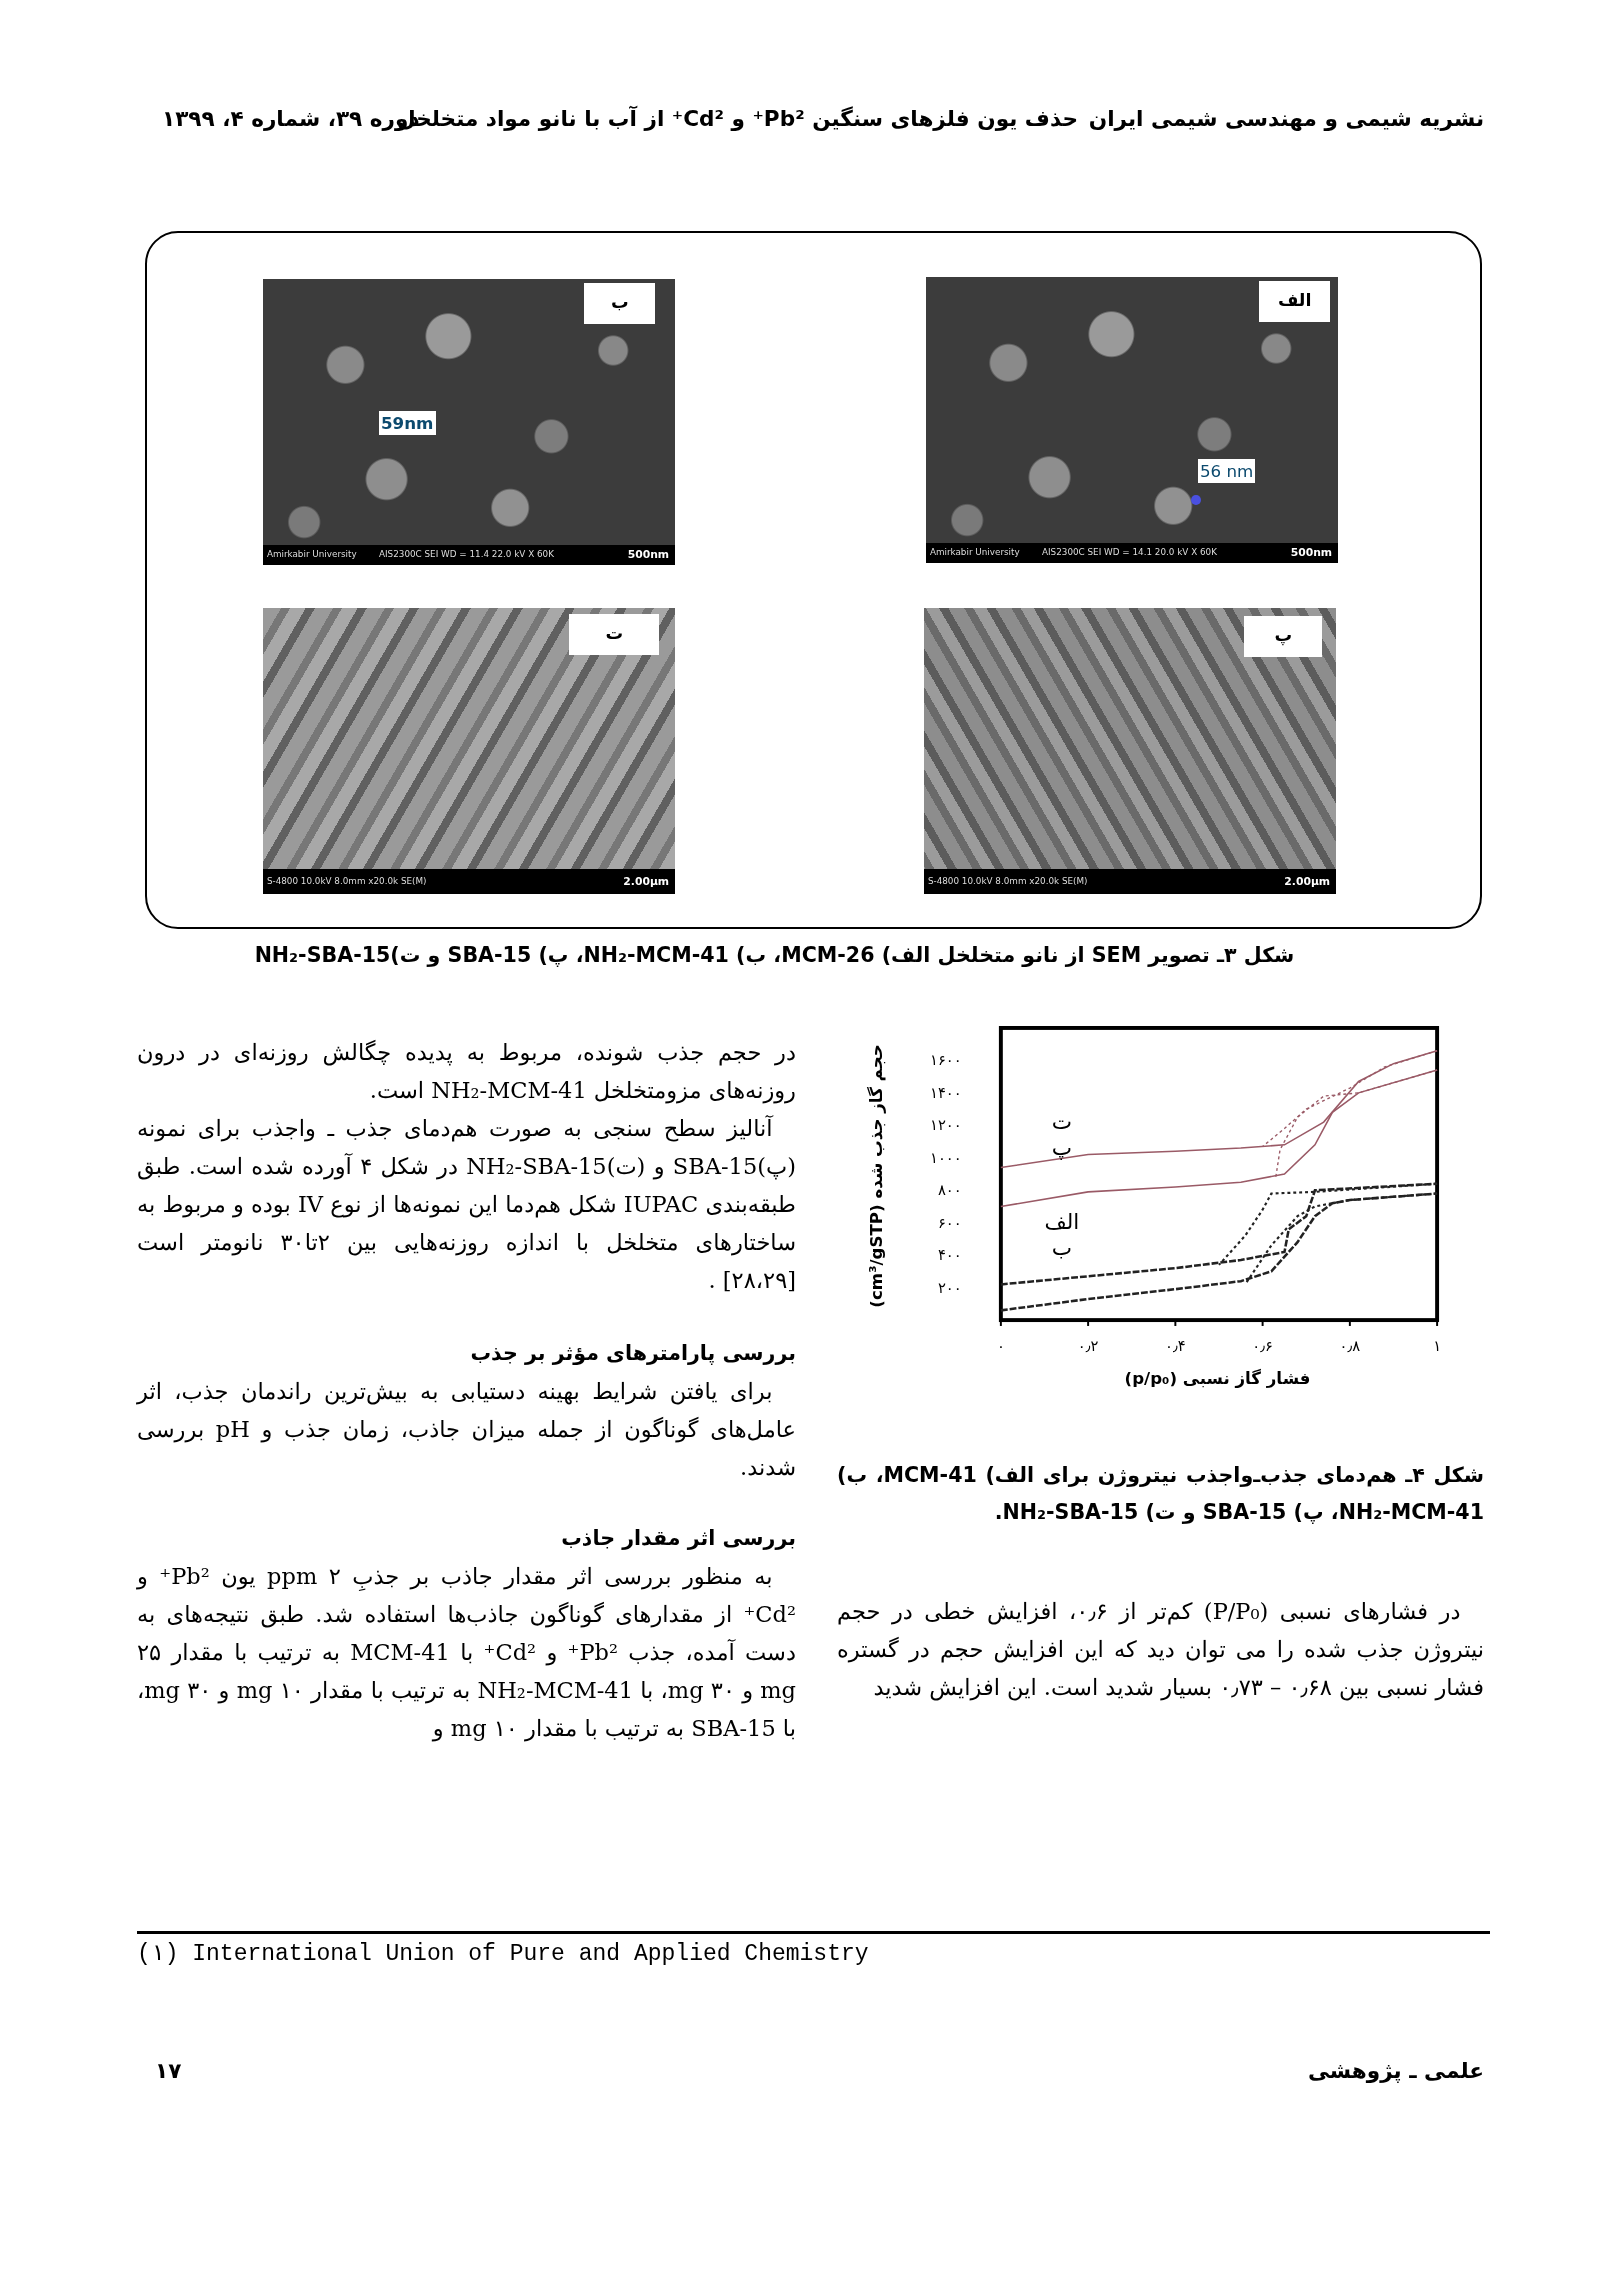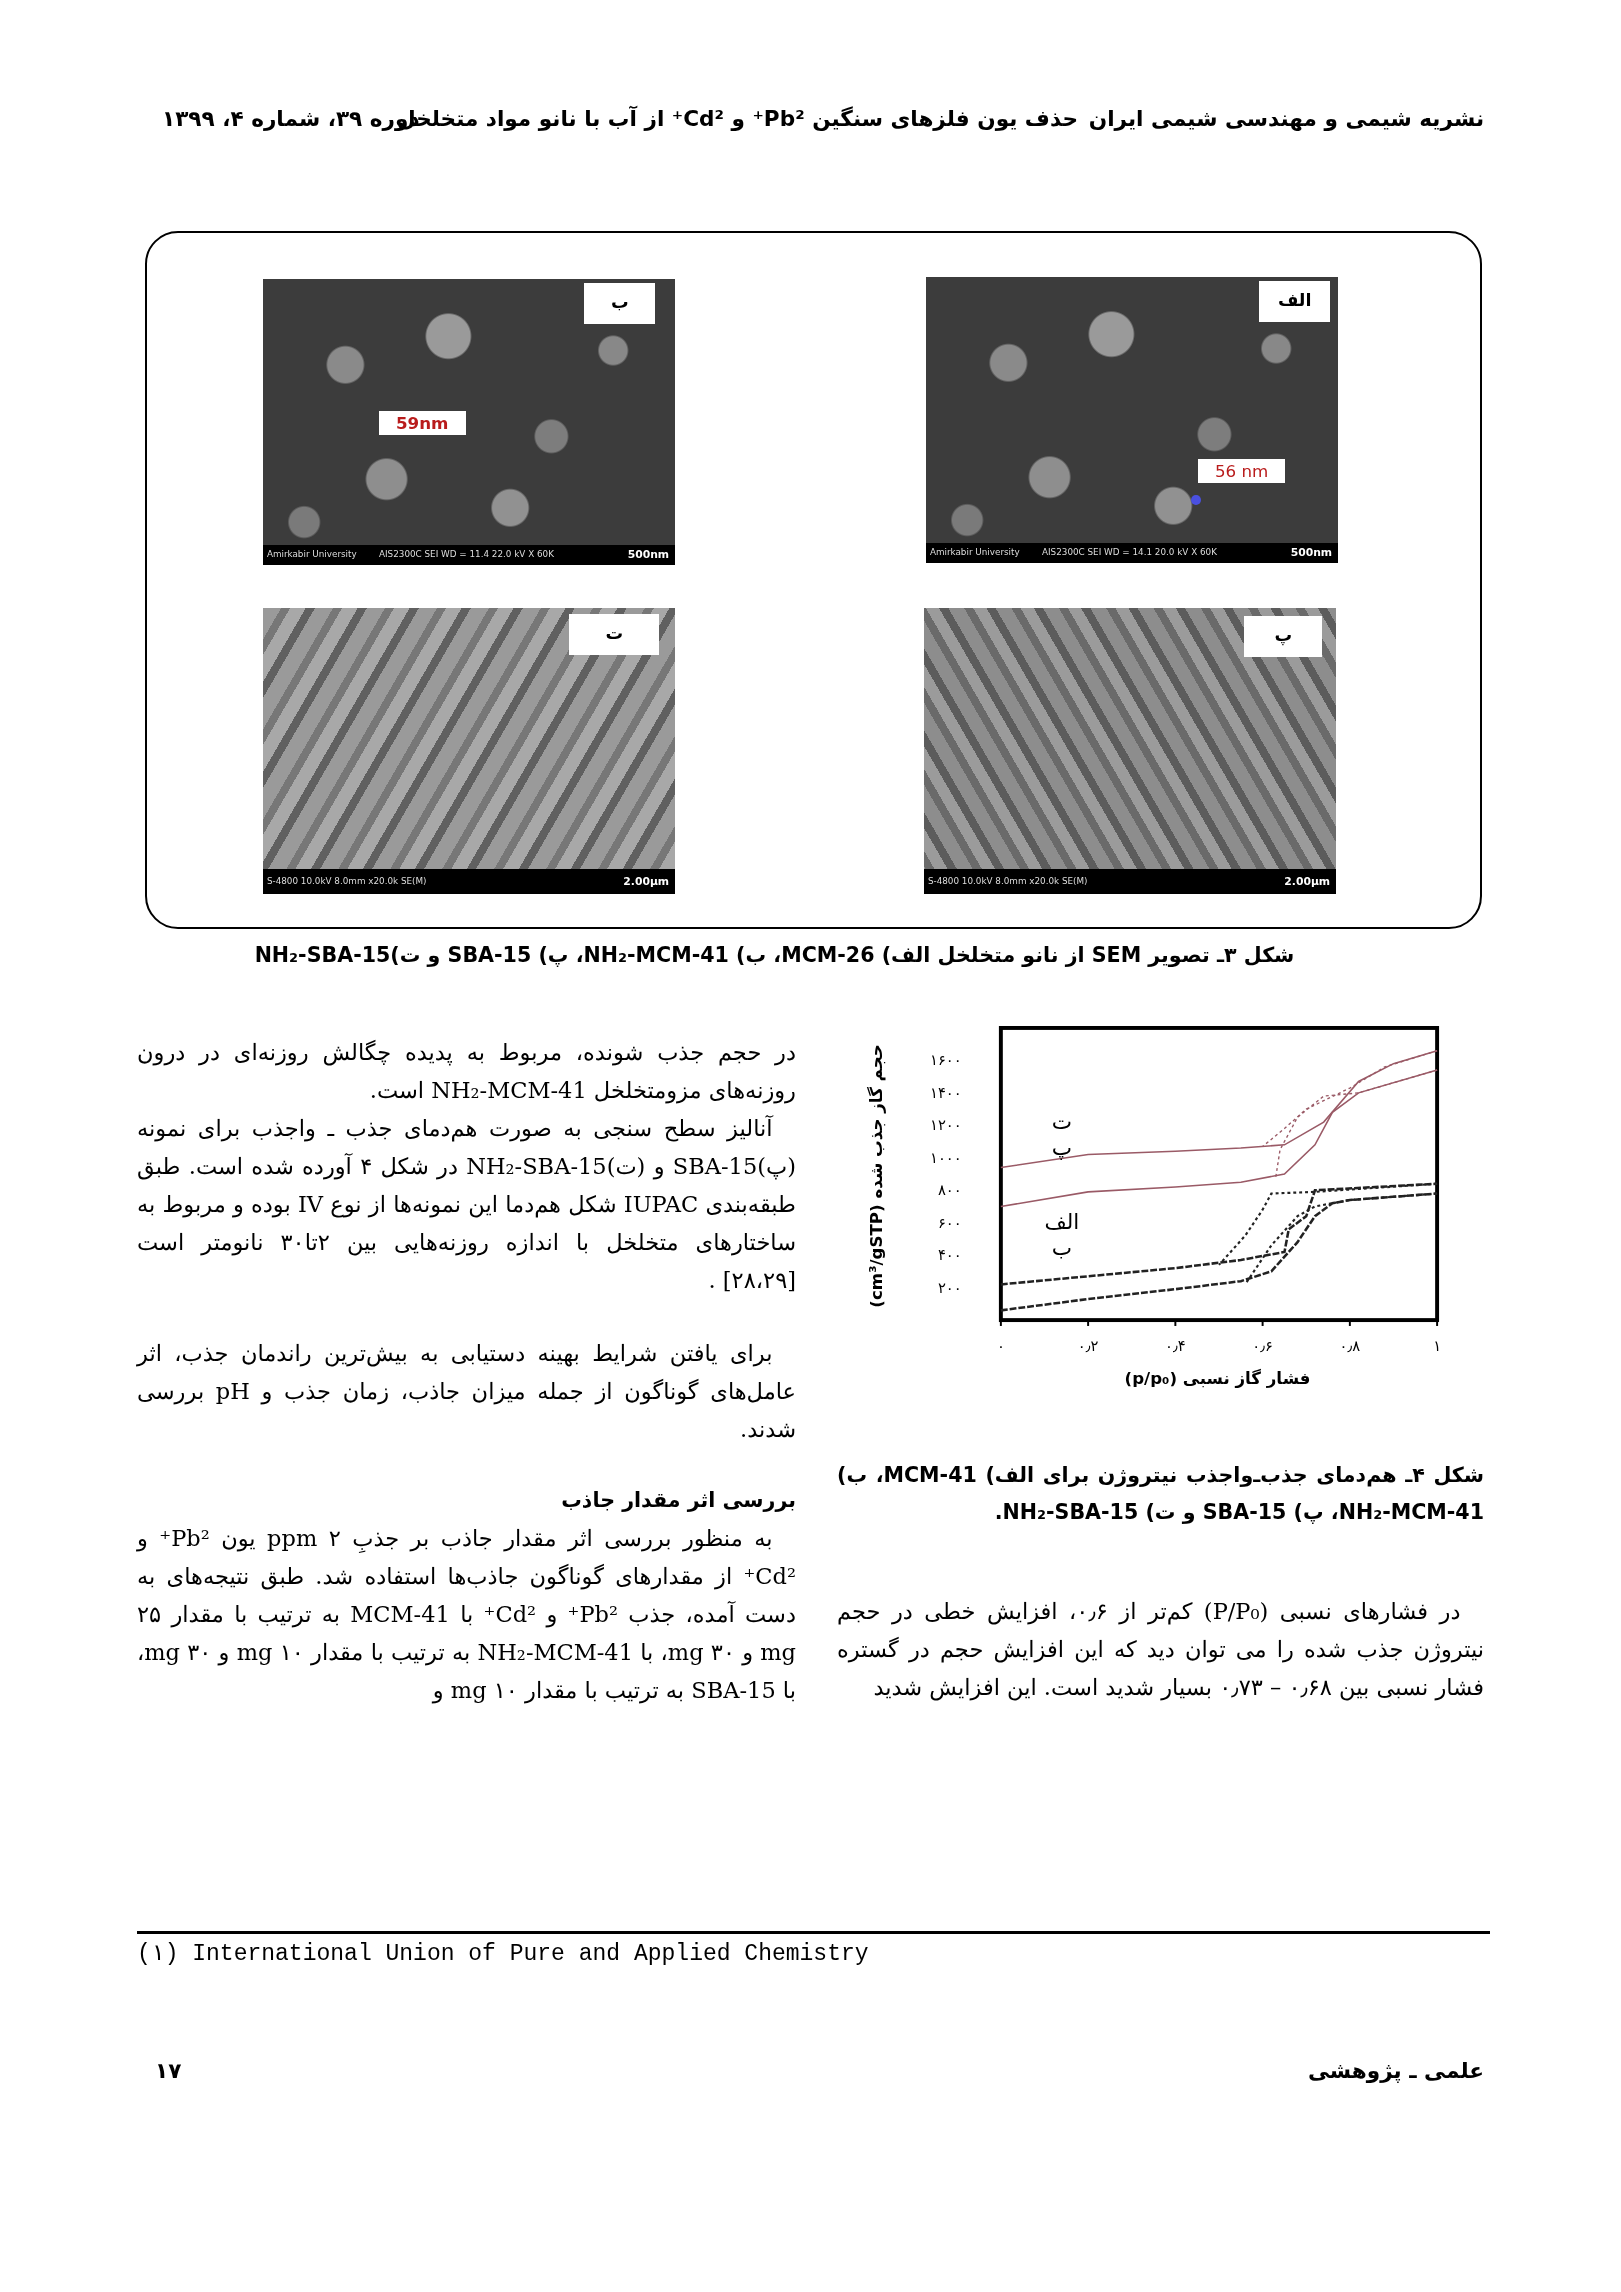--- a/index.html
+++ b/index.html
@@ -25,21 +25,21 @@
   .sem.rods2 { background:
       repeating-linear-gradient(120deg, #9a9a9a 0 15.7px, #777 15.7px 23.5px, #a8a8a8 23.5px 37px, #606060 37px 45px),
       #757575; }
   .sem-bar { position:absolute; left:0; bottom:0; width:100%; height:19.6px; background:#000; color:#ddd;
              font-family:"DejaVu Sans", sans-serif; font-size:8.8px; line-height:19.6px; white-space:nowrap; }
   .sem-bar .l { position:absolute; left:3.9px; }
   .sem-bar .m { position:absolute; left:116px; }
   .sem-bar .r { position:absolute; right:5.9px; font-size:10.8px; font-weight:bold; color:#fff;text-align:right; }
   .sem-lbl { position:absolute; background:#fff; color:#000; font-family:"DejaVu Sans", sans-serif; font-weight:bold;
              font-size:17.6px; text-align:center; line-height:39px; height:41px; }
-  .sem-meas { position:absolute; background:#fff; color:#b91c1c; font-family:"DejaVu Sans", sans-serif; font-size:16.7px; padding:2px 17px; }
+  .sem-meas { position:absolute; background:#fff; color:#0c4a6e; font-family:"DejaVu Sans", sans-serif; font-size:16.7px; padding:2px 2px; }
   .caption { font-family:"DejaVu Sans", sans-serif; font-weight:bold; font-size:20.6px; white-space:nowrap; }
   .body-col { font-family:"DejaVu Serif", serif; font-size:22.5px; line-height:38px; text-align:justify; text-align-last:right; }
   .body-col p { margin:0; }
   .h2 { font-family:"DejaVu Sans", sans-serif; font-weight:bold; font-size:20.6px; }
   .rule { background:#000; height:2.9px; }
   .foot { font-family:Liberation Mono, monospace; font-size:23px; }
   .tick { font-family:"DejaVu Sans", sans-serif; font-size:15px; }
 </style>
 </head>
 <body>
@@ -140,20 +140,21 @@
 <div class="abs caption rtl" style="right:137px;width:647px;top:1457px;line-height:37px;white-space:normal;text-align:justify;text-align-last:right;">شکل ۴ـ هم‌دمای جذب‌ـ‌واجذب نیتروژن برای الف) MCM-41، ب) NH₂-MCM-41، پ) SBA-15 و ت) NH₂-SBA-15.</div>
 
 <div class="abs body-col rtl" style="right:137px;width:647px;top:1592px;">
   <p style="text-indent:23.5px;">در فشارهای نسبی (P/P₀) کم‌تر از ۰٫۶، افزایش خطی در حجم نیتروژن جذب شده را می توان دید که این افزایش حجم در گستره فشار نسبی بین ۰٫۶۸ – ۰٫۷۳ بسیار شدید است. این افزایش شدید</p>
 </div>
 
 <div class="abs body-col rtl" style="left:137px;width:659px;top:1033px;">
   <p>در حجم جذب شونده، مربوط به پدیده چگالش روزنه‌ای در درون روزنه‌های مزومتخلخل NH₂-MCM-41 است.</p>
   <p style="text-indent:23.5px;">آنالیز سطح سنجی به صورت هم‌دمای جذب ـ واجذب برای نمونه (پ)SBA-15 و (ت)NH₂-SBA-15 در شکل ۴ آورده شده است. طبق طبقه‌بندی IUPAC شکل هم‌دما این نمونه‌ها از نوع IV بوده و مربوط به ساختارهای متخلخل با اندازه روزنه‌هایی بین ۲تا۳۰ نانومتر است [۲۸،۲۹] .</p>
   <p style="height:35px;"></p>
+  <p class="h2">بررسی پارامترهای مؤثر بر جذب</p>
   <p style="text-indent:23.5px;">برای یافتن شرایط بهینه دستیابی به بیش‌ترین راندمان جذب، اثر عامل‌های گوناگون از جمله میزان جاذب، زمان جذب و pH بررسی شدند.</p>
   <p style="height:33px;"></p>
   <p class="h2">بررسی اثر مقدار جاذب</p>
   <p style="text-indent:23.5px;">به منظور بررسی اثر مقدار جاذب بر جذبِ ۲ ppm یون Pb²⁺ و Cd²⁺ از مقدارهای گوناگون جاذب‌ها استفاده شد. طبق نتیجه‌های به دست آمده، جذب Pb²⁺ و Cd²⁺ با MCM-41 به ترتیب با مقدار ۲۵ mg و ۳۰ mg، با NH₂-MCM-41 به ترتیب با مقدار ۱۰ mg و ۳۰ mg، با SBA-15 به ترتیب با مقدار ۱۰ mg و</p>
 </div>
 
 <div class="abs rule" style="left:137px;width:1353px;top:1931px;"></div>
 <div class="abs foot" style="left:137px;top:1939px;">(۱) International Union of Pure and Applied Chemistry</div>
 
 <div class="abs hdr" style="left:155px;top:2058px;">۱۷</div>

